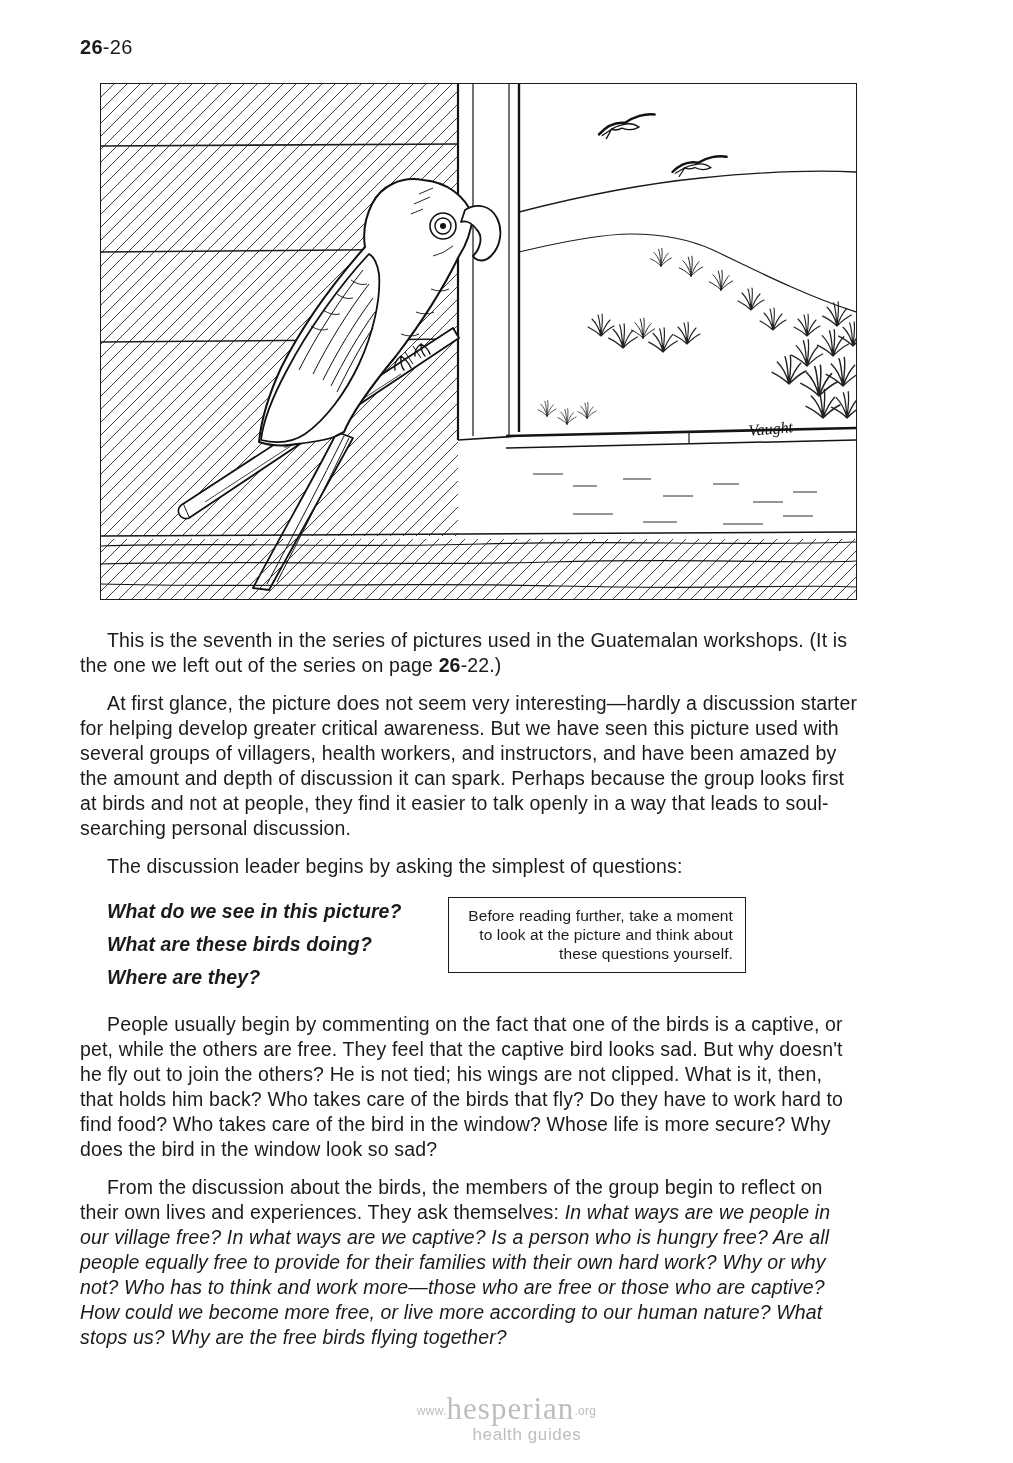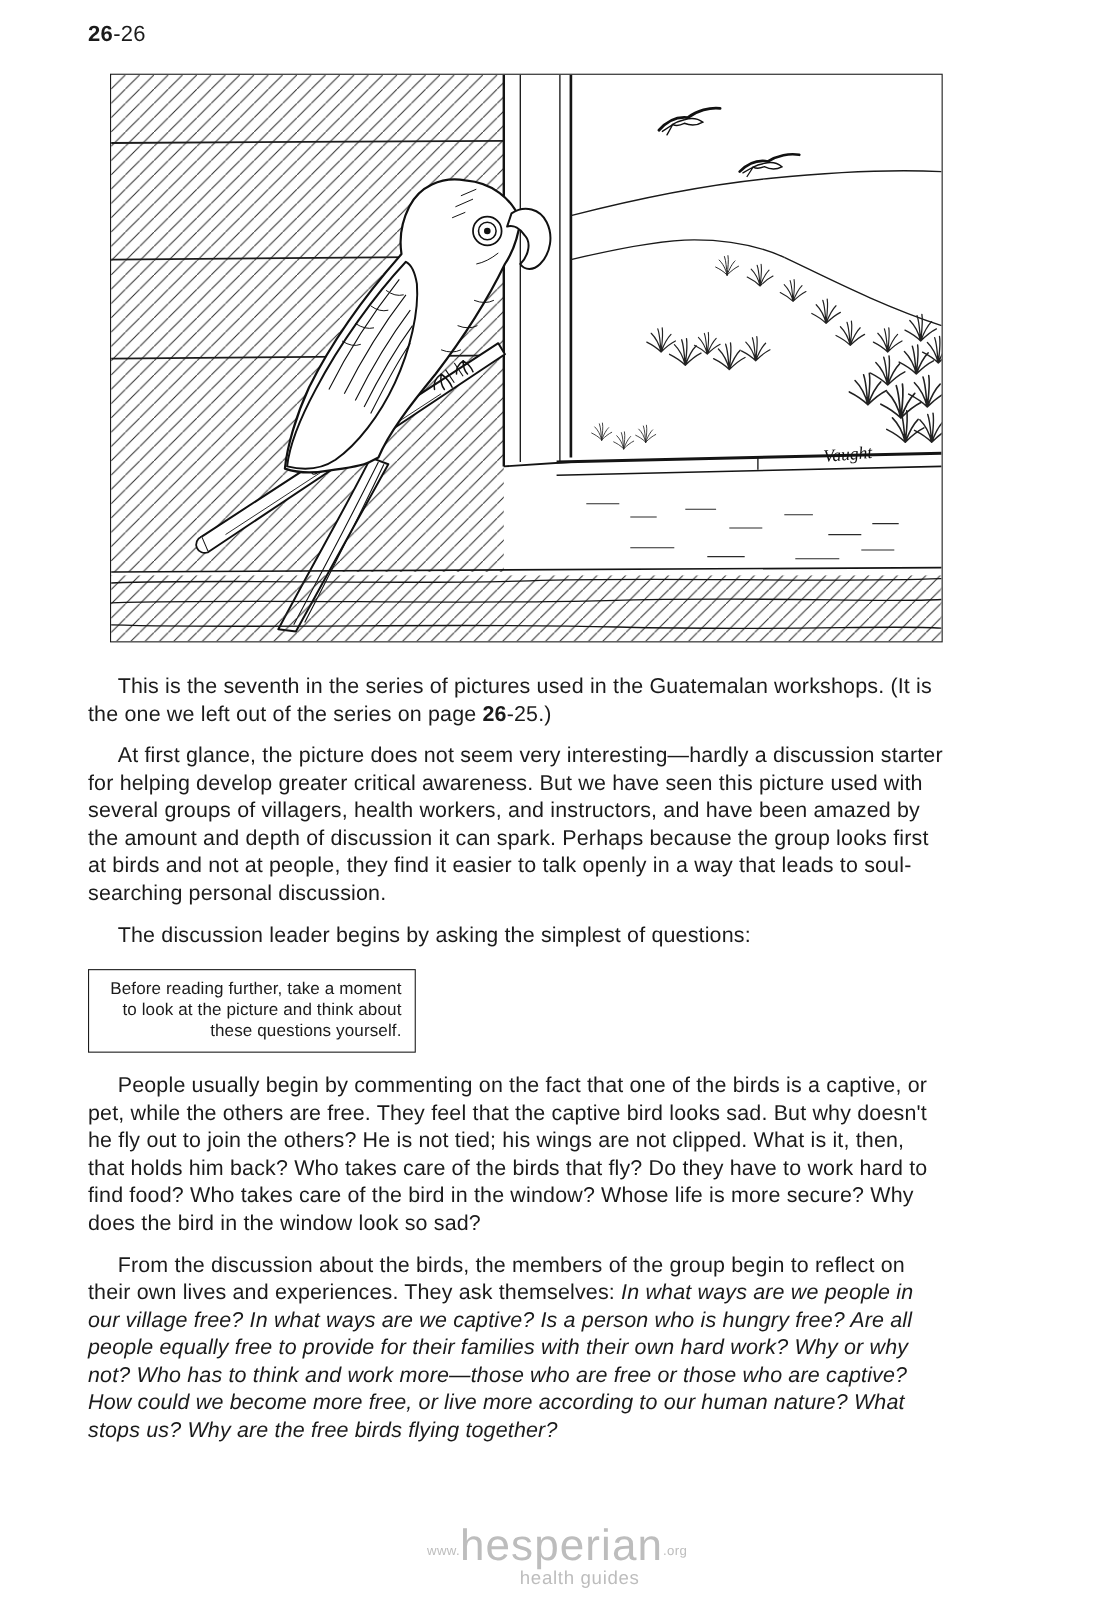--- a/index.html
+++ b/index.html
@@ -1,37 +1,37 @@
 <!DOCTYPE html>
 <html><head>
 <meta charset="utf-8">
 <style>
   html,body{margin:0;padding:0;background:#ffffff;}
   body{width:1013px;height:1463px;position:relative;overflow:hidden;
        font-family:"Liberation Sans","DejaVu Sans",sans-serif;color:#1b1b1b;
        -webkit-font-smoothing:antialiased;}
-  .page{padding:20px 78px 0 80px;position:relative;}
+  .page{padding:36px 78px 0 80px;position:relative;}
   .page-number{font-size:20px;margin-bottom:24px;letter-spacing:.3px;}
   .page-number b{font-weight:bold;}
   figure.illustration{margin:0 0 28px 20px;width:755px;height:515px;
        border:1.6px solid #1c1c1c;box-sizing:content-box;background:#fff;}
   figure.illustration svg{display:block;}
   p.para{font-size:19.5px;line-height:25px;margin:0 0 13px 0;text-indent:27px;
        letter-spacing:.15px;max-width:778px;}
   .q-row{display:flex;align-items:flex-start;margin:16px 0 18px 0;}
   .questions{width:368px;padding-left:27px;box-sizing:border-box;}
   .q{font-size:19.5px;font-weight:bold;font-style:italic;line-height:33px;letter-spacing:.1px;}
   .note-box{width:272px;border:1.6px solid #1c1c1c;padding:8px 12px 9px 12px;
        font-size:15.5px;line-height:19px;text-align:right;letter-spacing:.1px;margin-top:2px;}
   .emph{font-weight:normal;font-style:italic;}
   .watermark{position:absolute;left:0;right:0;bottom:18px;text-align:center;
        color:#bdbdbd;user-select:none;}
   .wm-line1{line-height:30px;}
   .wm-small{font-size:12px;vertical-align:4px;letter-spacing:.3px;}
-  .wm-name{font-family:Liberation Sans, sans-serif;font-size:40px;letter-spacing:1px;}
+  .wm-name{font-family:Liberation Serif, serif;font-size:31px;letter-spacing:1px;}
   .wm-line2{font-size:17px;letter-spacing:.6px;margin-top:-4px;padding-left:41px;}
 </style>
 </head>
 <body>
 
 <div class="page">
 
   <div class="page-number"><b>26</b><span>-26</span></div>
 
   <figure class="illustration">
@@ -158,27 +158,32 @@
       <g>
         <line x1="0" y1="452" x2="755" y2="448" stroke="#141414" stroke-width="1.5"></line>
         <rect x="0" y="455" width="755" height="60" fill="url(#hatch)"></rect>
         <path d="M0,462 C120,458 260,464 380,460 C500,456 640,462 755,458 M0,480 C150,476 300,482 450,478 C600,474 700,480 755,477 M0,500 C140,504 300,498 460,502 C620,506 700,500 755,503" fill="none" stroke="#141414" stroke-width="1.2"></path>
       </g>
 
       <text x="648" y="352" transform="rotate(-5 648 352)" font-family="'Liberation Serif','DejaVu Serif',serif" font-style="italic" font-size="16" fill="#111">Vaught</text>
     </svg>
   </figure>
 
-  <p class="para"><span>This is the seventh in the series of pictures used in the Guatemalan workshops. (It is the one we left out of the series on page </span><b>26</b><span>-25.)</span></p>
+  <p class="para"><span>This is the seventh in the series of pictures used in the Guatemalan workshops. (It is the one we left out of the series on page </span><b>26</b><span>-22.)</span></p>
 
   <p class="para">At first glance, the picture does not seem very interesting—hardly a discussion starter for helping develop greater critical awareness. But we have seen this picture used with several groups of villagers, health workers, and instructors, and have been amazed by the amount and depth of discussion it can spark. Perhaps because the group looks first at birds and not at people, they find it easier to talk openly in a way that leads to soul-searching personal discussion.</p>
 
   <p class="para">The discussion leader begins by asking the simplest of questions:</p>
 
   <div class="q-row">
+    <div class="questions">
+      <div class="q">What do we see in this picture?</div>
+      <div class="q">What are these birds doing?</div>
+      <div class="q">Where are they?</div>
+    </div>
     <div class="note-box">Before reading further, take a moment to look at the picture and think about these questions yourself.</div>
   </div>
 
   <p class="para">People usually begin by commenting on the fact that one of the birds is a captive, or pet, while the others are free. They feel that the captive bird looks sad. But why doesn't he fly out to join the others? He is not tied; his wings are not clipped. What is it, then, that holds him back? Who takes care of the birds that fly? Do they have to work hard to find food? Who takes care of the bird in the window? Whose life is more secure? Why does the bird in the window look so sad?</p>
 
   <p class="para"><span>From the discussion about the birds, the members of the group begin to reflect on their own lives and experiences. They ask themselves: </span><span class="emph">In what ways are we people in our village free? In what ways are we captive? Is a person who is hungry free? Are all people equally free to provide for their families with their own hard work? Why or why not? Who has to think and work more—those who are free or those who are captive? How could we become more free, or live more according to our human nature? What stops us? Why are the free birds flying together?</span></p>
 
 </div>
 
 <div class="watermark">

